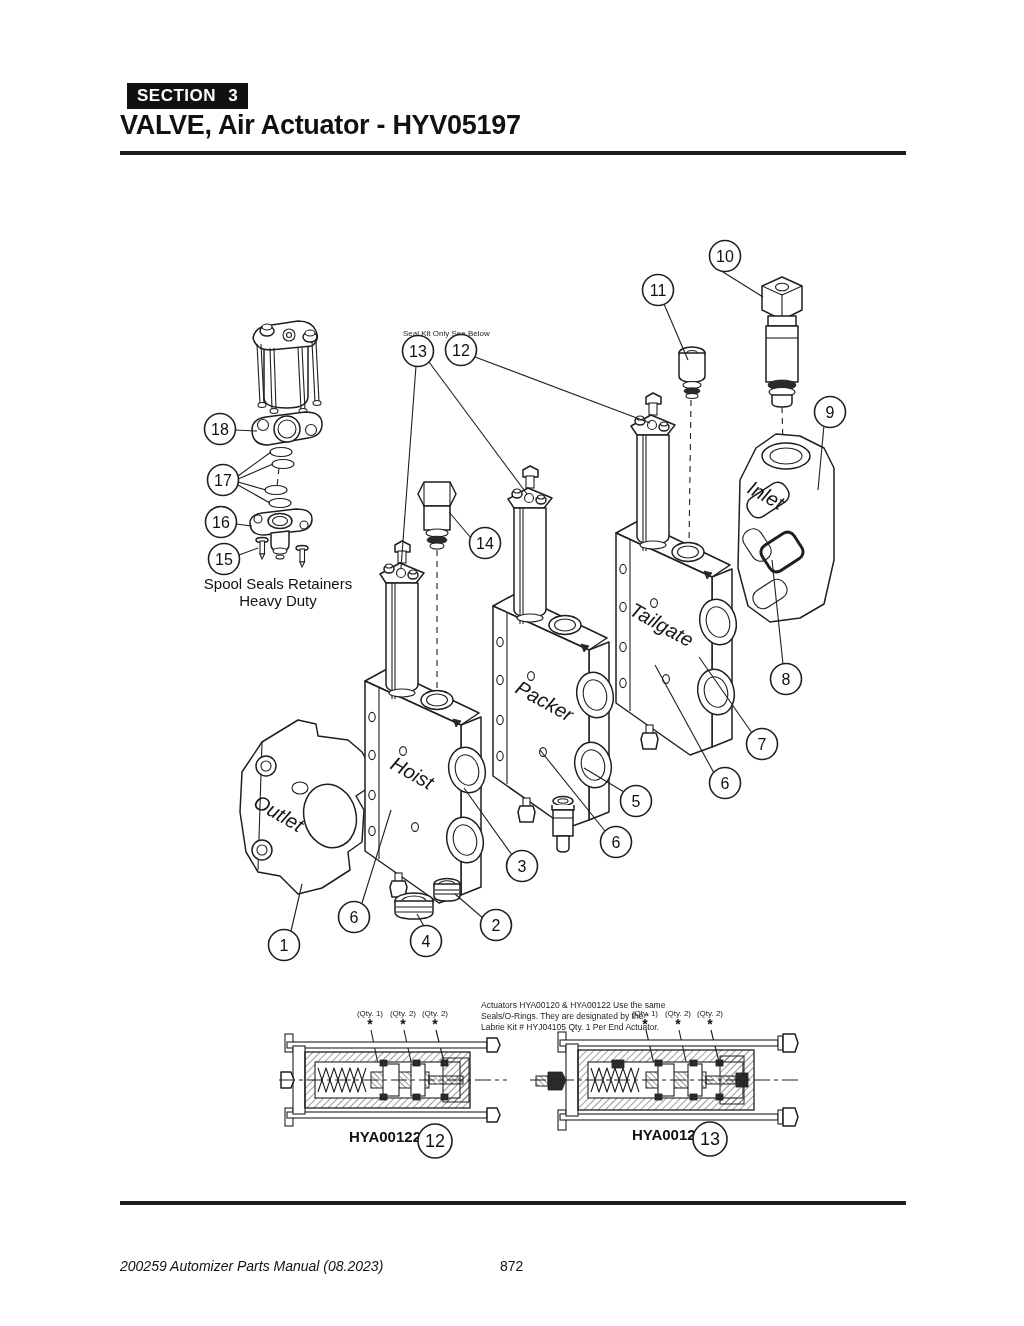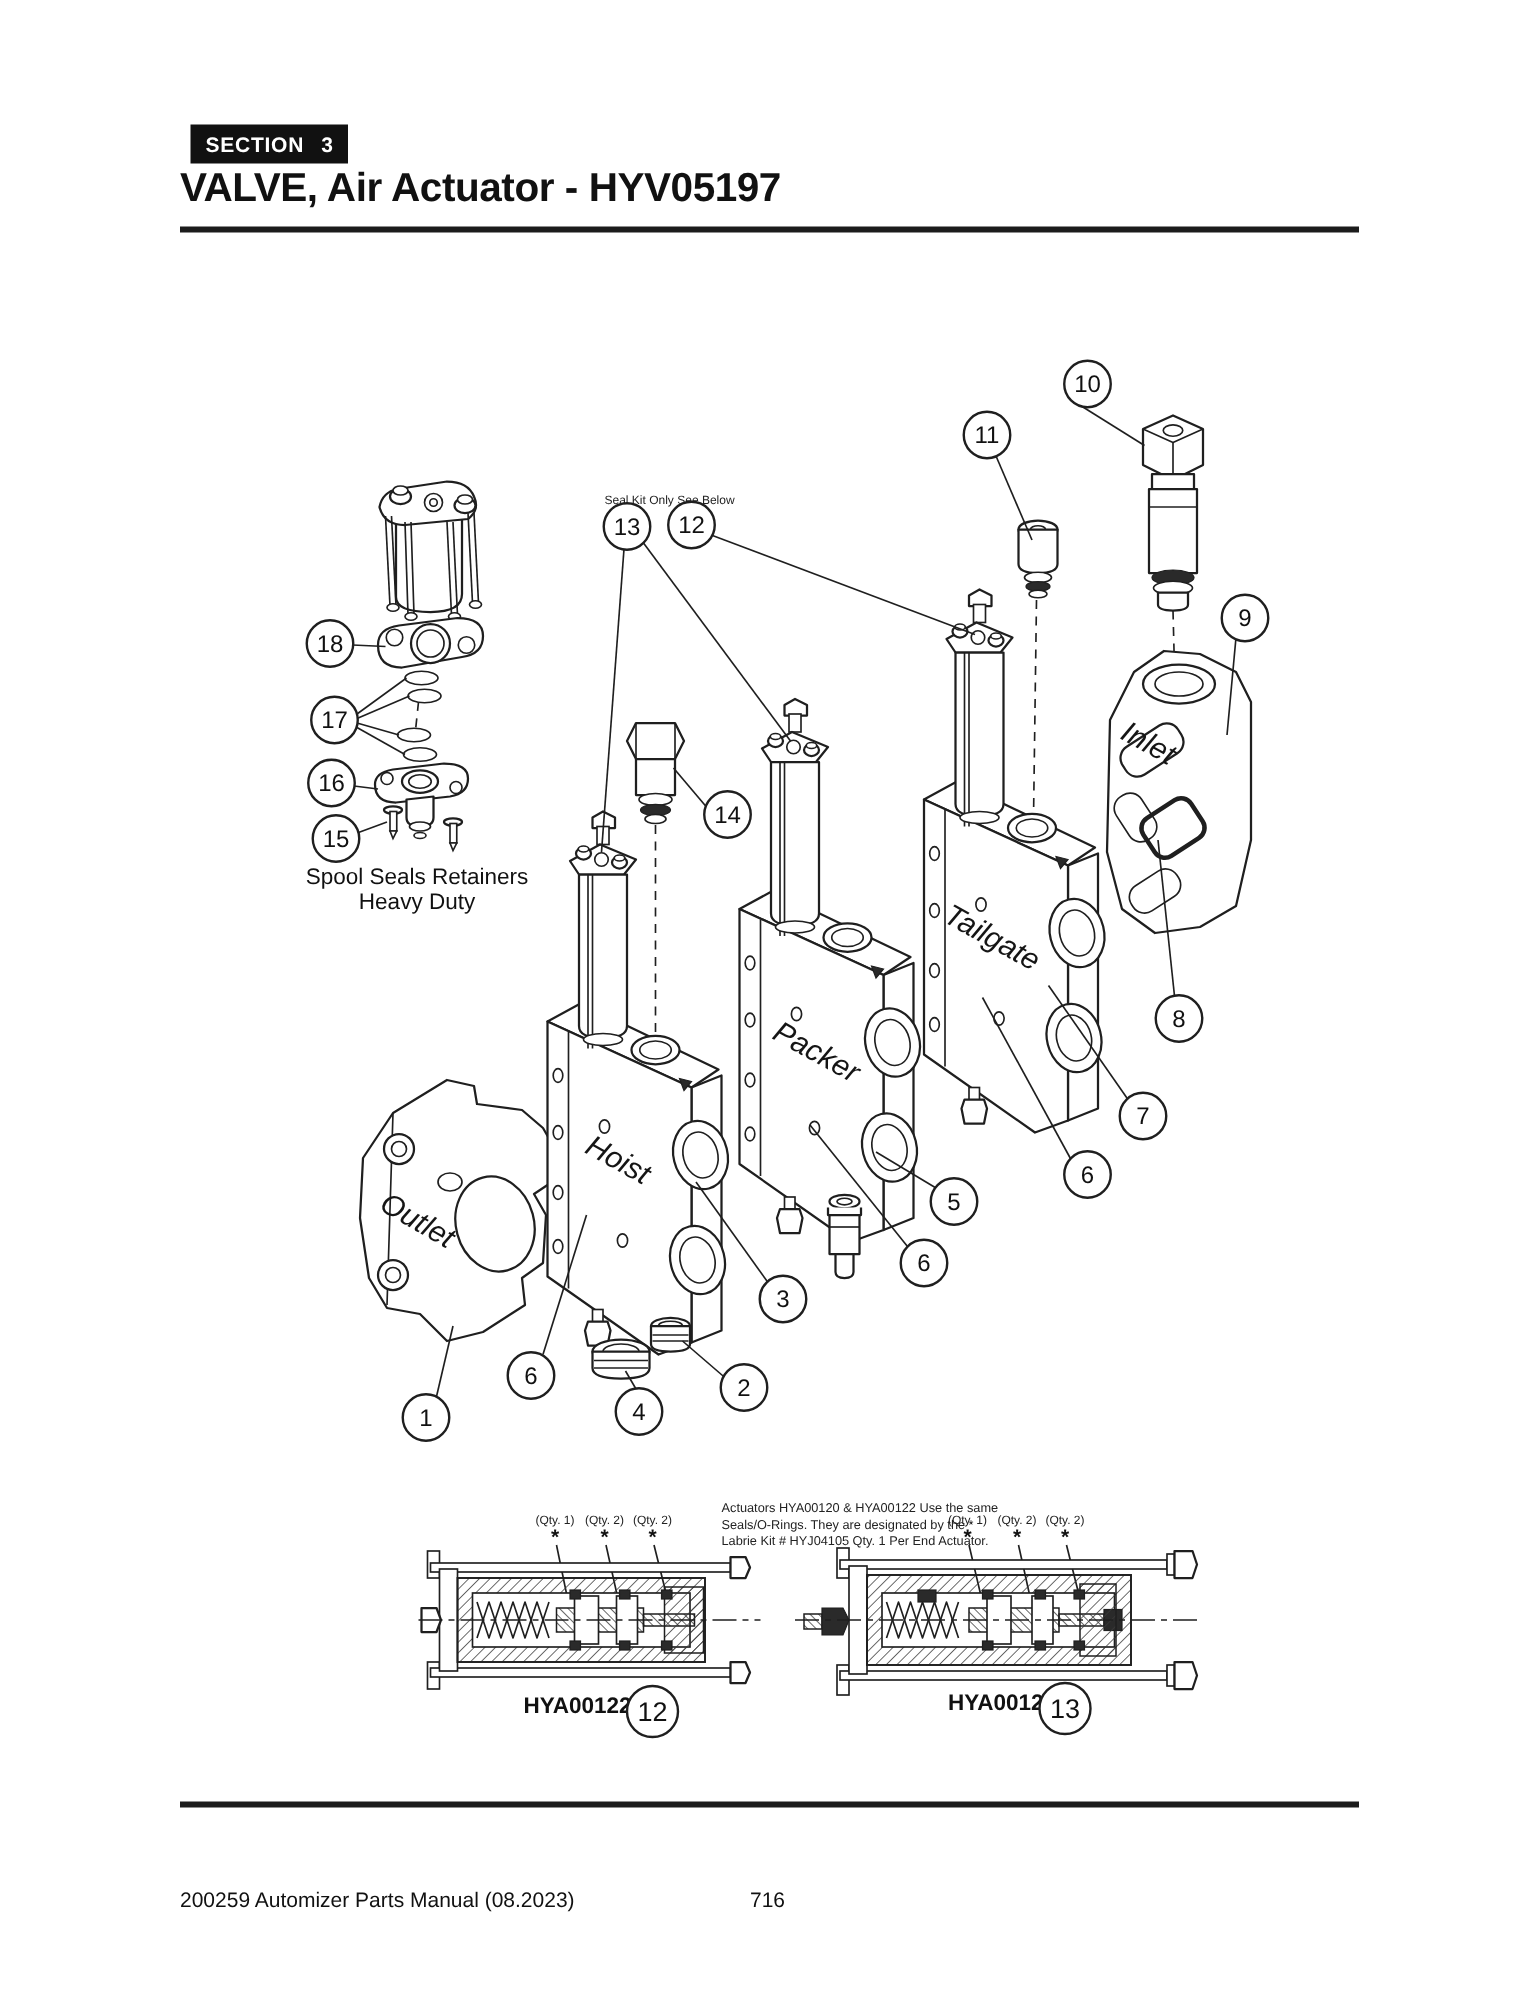--- a/index.html
+++ b/index.html
@@ -1,23 +1,23 @@
 <!DOCTYPE html>
 <html><head>
 <meta charset="utf-8">
 <style>
   html,body{margin:0;padding:0;background:#ffffff;}
   body{width:1024px;height:1326px;position:relative;font-family:"Liberation Sans",sans-serif;color:#111;overflow:hidden;}
   .abs{position:absolute;}
-  .section-badge{left:127px;top:83px;background:#111;color:#fff;font-weight:bold;font-size:14px;line-height:26px;padding:0 10px;word-spacing:7px;letter-spacing:.5px;}
+  .section-badge{left:127px;top:83px;background:#111;color:#fff;font-weight:bold;font-size:17px;line-height:26px;padding:0 10px;word-spacing:7px;letter-spacing:.5px;}
   .page-title{left:120px;top:110px;font-size:27px;font-weight:bold;letter-spacing:-.3px;white-space:nowrap;}
   .rule{left:120px;width:786px;height:4px;background:#1c1c1c;}
   .rule-top{top:151px;}
   .rule-bottom{top:1201px;}
-  .footer-left{left:120px;top:1258px;font-size:14px;}
+  .footer-left{left:120px;top:1258px;font-size:14px;font-style:italic;}
   .footer-page{left:500px;top:1258px;font-size:14px;}
   svg{position:absolute;left:0;top:0;}
   .s{fill:#fff;stroke:#1f1f1f;stroke-width:1.5;stroke-linejoin:round;}
   .s2{fill:none;stroke:#1f1f1f;stroke-width:1.1;stroke-linejoin:round;}
   .sw{fill:#fff;stroke:#1f1f1f;stroke-width:1.1;}
   .dk{fill:#2a2a2a;stroke:#1f1f1f;stroke-width:.8;}
   .ld{stroke:#1f1f1f;stroke-width:1.1;fill:none;}
   .dsh{stroke:#1f1f1f;stroke-width:1.1;stroke-dasharray:6 5;fill:none;}
   .ddot{stroke:#1f1f1f;stroke-width:1;stroke-dasharray:16 4 4 4;fill:none;}
   .co circle{fill:#fff;stroke:#1f1f1f;stroke-width:1.6;}
@@ -465,13 +465,13 @@
     <text class="tpn" x="118" y="110">HYA00120</text>
     <g class="co big" transform="translate(160,109)">
         <circle r="17"></circle>
         <text y="6">13</text>
       </g>
   </g>
 </svg>
 
 <div class="abs rule rule-bottom"></div>
 <div class="abs footer-left">200259 Automizer Parts Manual (08.2023)</div>
-<div class="abs footer-page">716</div>
+<div class="abs footer-page">872</div>
 
 </body></html>

